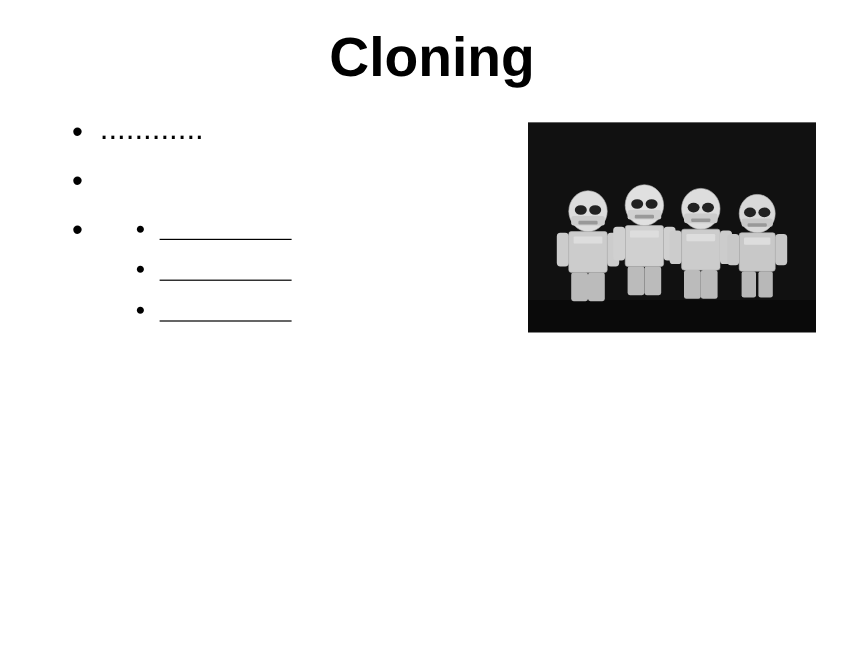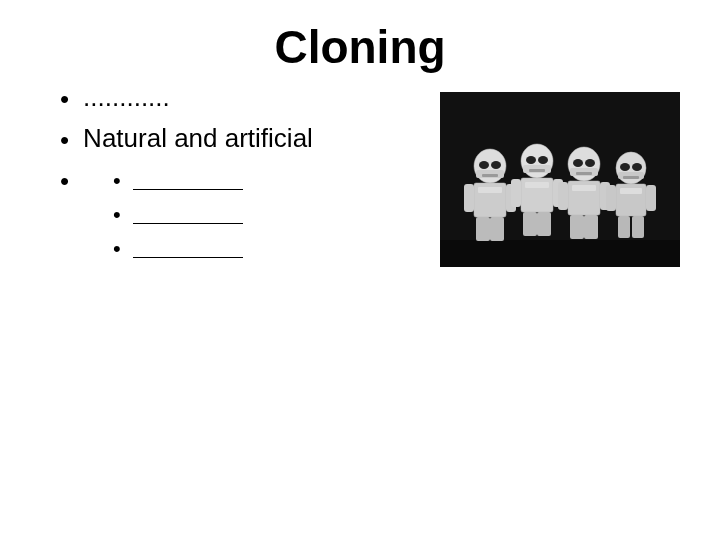--- a/index.html
+++ b/index.html
@@ -18,21 +18,21 @@
       display: flex;
       flex-direction: column;
       align-items: flex-start;
     }
     .title {
       width: 100%;
       text-align: center;
       font-size: 46px;
       font-weight: bold;
       color: #000000;
-      margin-bottom: 8px;
+      margin-bottom: 18px;
       font-family: Arial, sans-serif;
     }
     .bullet-list {
       list-style: none;
       padding: 0;
       margin: 0 0 0 20px;
       width: 100%;
     }
     .bullet-list > li {
       display: flex;
@@ -103,21 +103,20 @@
 
   <div class="bottom-row">
     <div class="left-content">
       <ul class="bullet-list">
         <li>
           <span class="bullet-dot">•</span>
           <span>............</span>
         </li>
         <li>
           <span class="bullet-dot">•</span>
-          <span>Natural and artificial</span>
         </li>
         <li>
           <span class="bullet-dot">•</span>
           <div>
             <ul class="sub-bullet-list">
               <li>
                 <span class="sub-bullet-dot">•</span>
                 <span class="underline-blank"></span>
               </li>
               <li>

